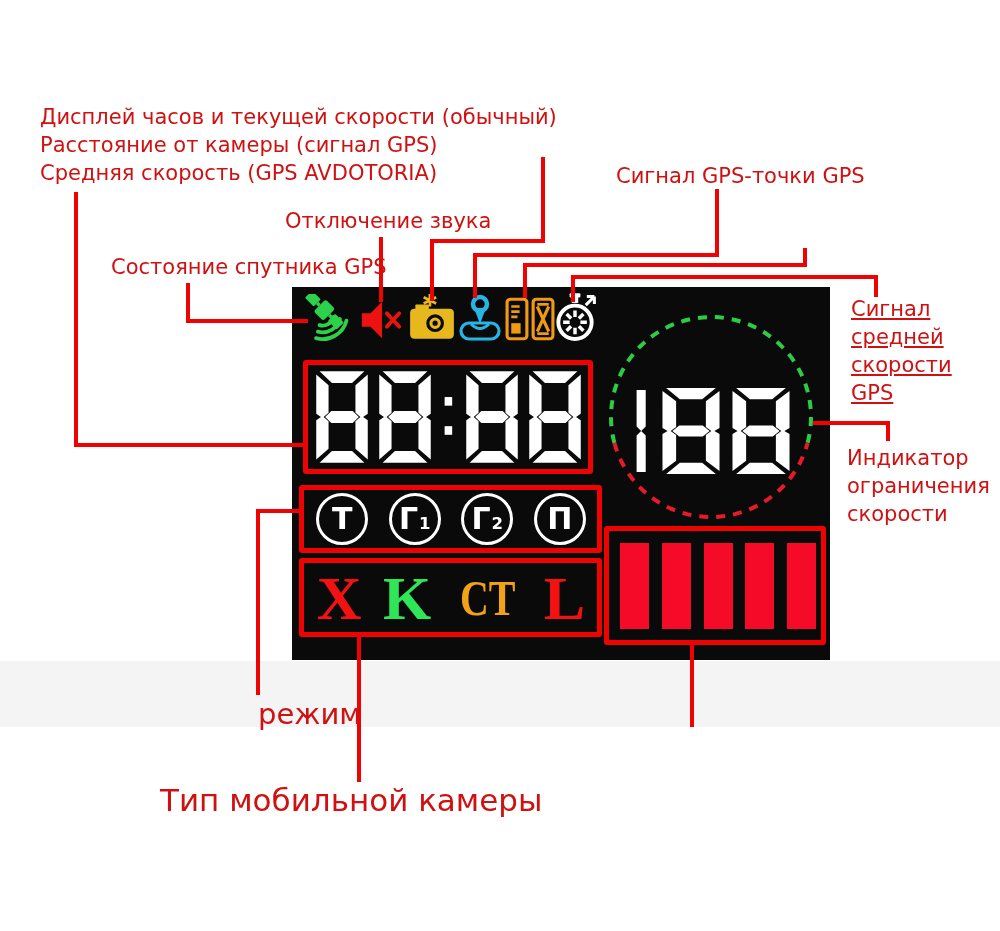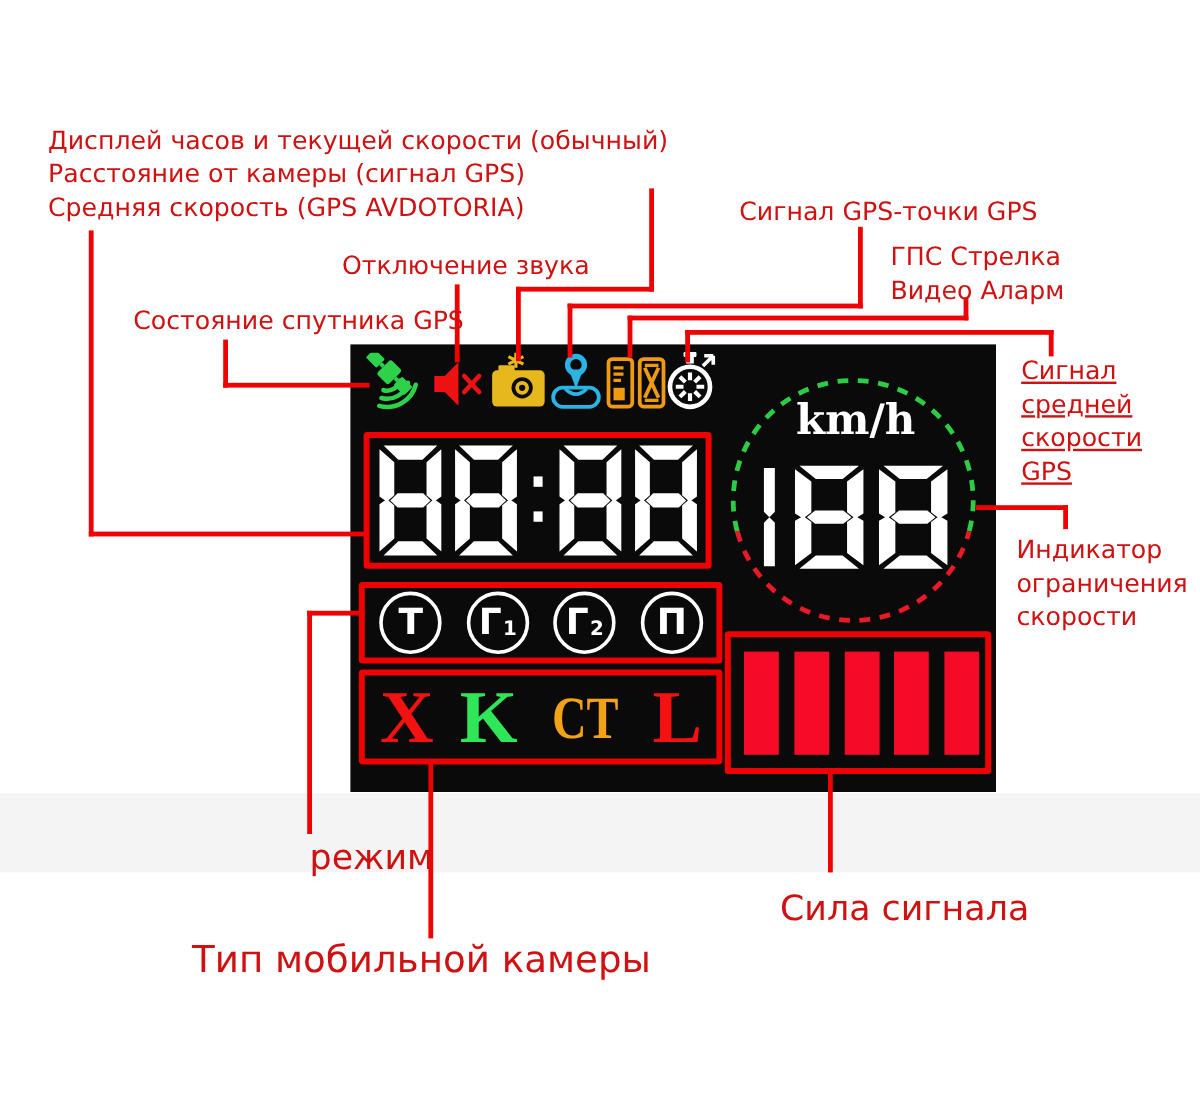--- a/index.html
+++ b/index.html
@@ -39,40 +39,35 @@
 <div class="stage">
 
   <div class="band" style="top:661px;height:66px;"></div>
 
   <div class="lbl" style="left:40px;top:103px;">
     <div>Дисплей часов и текущей скорости (обычный)</div>
     <div>Расстояние от камеры (сигнал GPS)</div>
     <div>Средняя скорость (GPS AVDOTORIA)</div>
   </div>
   <div class="lbl" style="left:616px;top:162px;">Сигнал GPS-точки GPS</div>
-  <div class="lbl" style="left:742px;top:200px;">
-    <div>ГПС Стрелка</div>
-    <div>Видео Аларм</div>
-  </div>
   <div class="lbl" style="left:285px;top:207px;">Отключение звука</div>
   <div class="lbl" style="left:111px;top:253px;">Состояние спутника GPS</div>
   <div class="lbl" style="left:851px;top:295px;text-decoration:underline;">
     <div>Сигнал</div>
     <div>средней</div>
     <div>скорости</div>
     <div>GPS</div>
   </div>
   <div class="lbl" style="left:847px;top:444px;">
     <div>Индикатор</div>
     <div>ограничения</div>
     <div>скорости</div>
   </div>
   <div class="lbl big" style="left:215px;top:697px;">режим</div>
   <div class="lbl huge" style="left:160px;top:782px;">Тип мобильной камеры</div>
-  <div class="lbl big" style="left:607px;top:740px;">Сила сигнала</div>
 
   <div class="line" style="left:74px;top:192px;width:4px;height:255px;"></div>
   <div class="line" style="left:74px;top:443px;width:231px;height:4px;"></div>
   <div class="line" style="left:186px;top:283px;width:4px;height:40px;"></div>
   <div class="line" style="left:186px;top:319px;width:122px;height:4px;"></div>
   <div class="line" style="left:379px;top:237px;width:4px;height:65px;"></div>
   <div class="line" style="left:541px;top:157px;width:4px;height:86px;"></div>
   <div class="line" style="left:430px;top:239px;width:115px;height:4px;"></div>
   <div class="line" style="left:430px;top:239px;width:4px;height:62px;"></div>
   <div class="line" style="left:715px;top:189px;width:4px;height:68px;"></div>
@@ -200,21 +195,20 @@
         <polygon points="20,89 31,78 69,78 80,89 69,100 31,100" fill="#ffffff"></polygon>
       </svg>
     </div>
 
   <div class="circ">
     <svg width="214" height="214" viewBox="0 0 214 214">
       <path d="M 10.4 132.9 A 100 100 0 1 1 203.6 132.9" fill="none" stroke="#2ecc44" stroke-width="4" stroke-dasharray="9 8"></path>
       <path d="M 10.4 132.9 A 100 100 0 0 0 203.6 132.9" fill="none" stroke="#e81a28" stroke-width="4" stroke-dasharray="9 8"></path>
     </svg>
   </div>
-  <div class="kmh" style="left:653px;top:330px;width:120px;">km/h</div>
   <div class="segrow speedrow" style="left:630px;top:386px;height:90px;">
       <svg width="22.32" height="90" viewBox="0 0 34 178">
         <polygon points="8,8 26,8 26,80 17,89 8,80" fill="#ffffff"></polygon>
         <polygon points="8,98 17,89 26,98 26,170 8,170" fill="#ffffff"></polygon>
       </svg>
       <svg width="62" height="90" viewBox="0 0 100 178" preserveAspectRatio="none">
         <polygon points="10,4 90,4 68,26 32,26" fill="#ffffff"></polygon>
         <polygon points="96,10 96,83 85,91 74,81 74,30" fill="#ffffff"></polygon>
         <polygon points="85,87 96,95 96,168 74,148 74,97" fill="#ffffff"></polygon>
         <polygon points="32,152 68,152 90,174 10,174" fill="#ffffff"></polygon>

